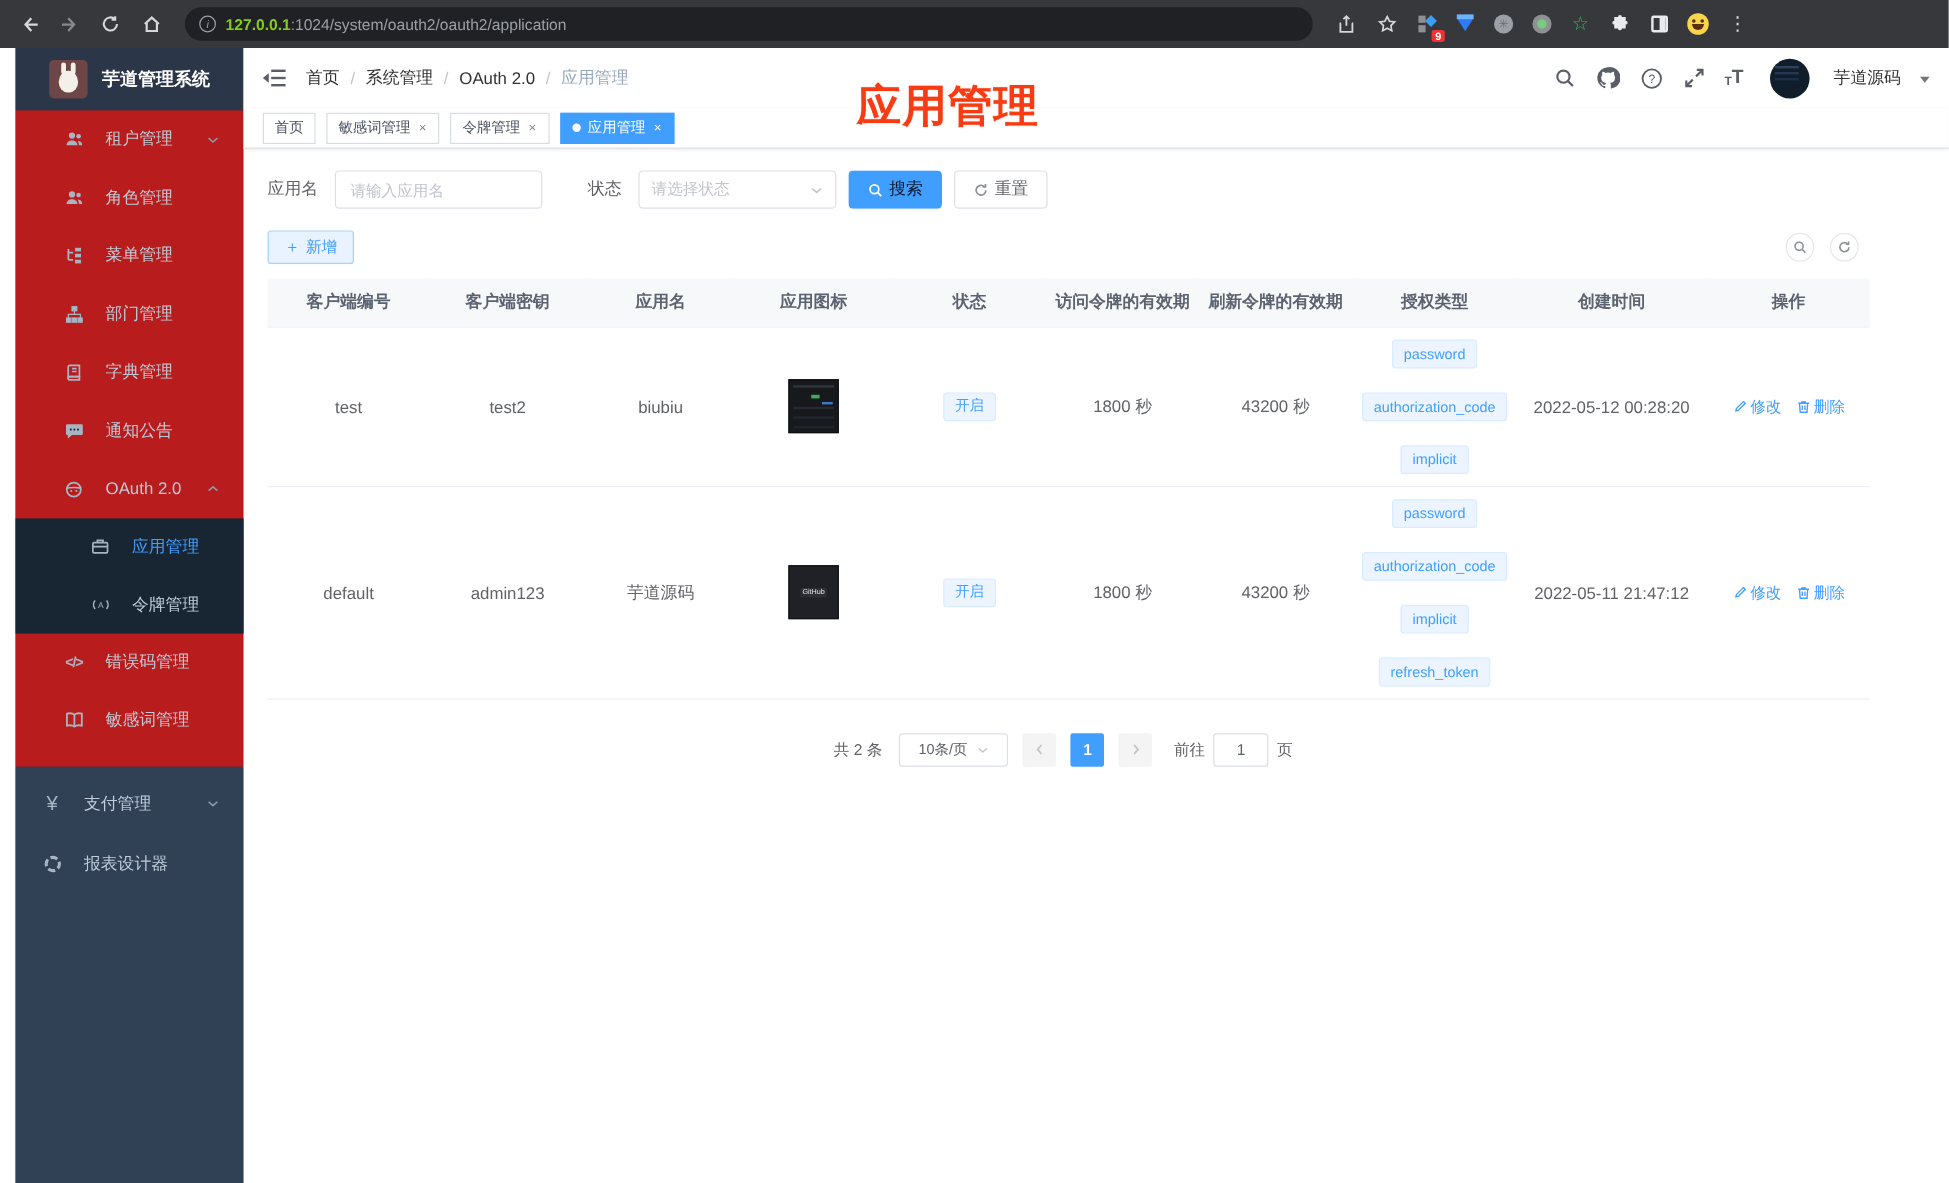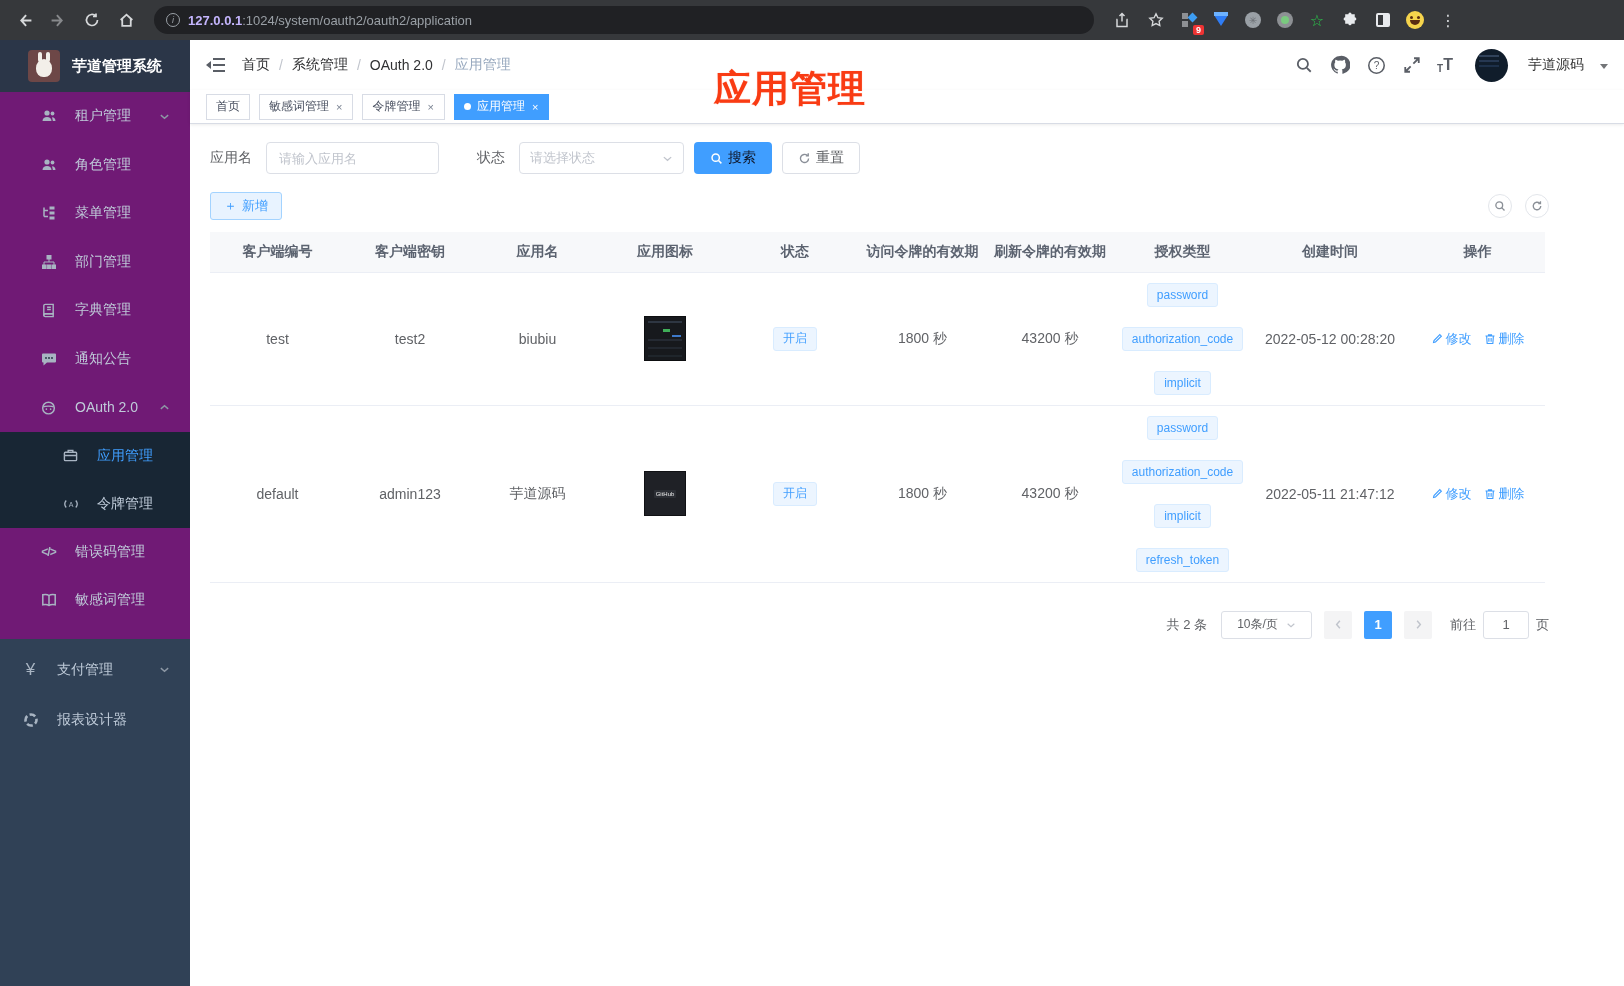--- a/index.html
+++ b/index.html
@@ -5,21 +5,21 @@
   * { box-sizing: border-box; margin: 0; padding: 0; }
   html,body { width:1624px; height:986px; overflow:hidden; }
   body { font-family:"Liberation Sans","DejaVu Sans",sans-serif; font-size:14px; background:#fff; position:relative; }
 
   
   .browser-bar { height:40px; background:#36383b; display:flex; align-items:center; padding:0 10px; gap:6px; }
   .bnav { width:28px; height:28px; display:flex; align-items:center; justify-content:center; border-radius:50%; color:#d6d8da; flex:0 0 auto; }
   .bnav.dim { color:#87898c; }
   .url-pill { flex:0 1 940px; height:28px; background:#202124; border-radius:14px; display:flex; align-items:center; padding:0 12px; gap:8px; margin:0 8px; }
   .url-text { font-size:13px; color:#9aa0a6; white-space:nowrap; overflow:hidden; }
-  .url-text b { color:#c4b5fd; font-weight:700; }
+  .url-text b { color:#84cc16; font-weight:700; }
   .info-circ { width:14px; height:14px; border:1.4px solid #9aa0a6; border-radius:50%; color:#9aa0a6; font-size:9px; display:flex; align-items:center; justify-content:center; font-style:italic; flex:0 0 auto; }
   .bext { width:26px; height:26px; display:flex; align-items:center; justify-content:center; position:relative; flex:0 0 auto; }
   .badge9 { position:absolute; right:-2px; bottom:-2px; background:#e33; color:#fff; font-size:9px; padding:0 3px; border-radius:2px; font-weight:700; }
   .sq-grid { width:14px; height:14px; position:relative; }
   .sq-grid i { position:absolute; width:6px; height:6px; background:#8e9094; }
   .sq-grid i:nth-child(1){left:0;top:0} .sq-grid i:nth-child(2){left:0;top:8px}
   .sq-grid .dia { position:absolute; right:0; top:1px; width:7px; height:7px; background:#3d9df3; transform:rotate(45deg); }
   .gem { width:0; height:0; border-left:7px solid transparent; border-right:7px solid transparent; border-top:11px solid #2f7df6; position:relative; }
   .gem:before { content:""; position:absolute; left:-7px; top:-14px; width:14px; height:4px; background:#6db2ff; }
   .circ-gray { width:16px; height:16px; border-radius:50%; background:#9aa0a6; display:flex; align-items:center; justify-content:center; color:#6c7075; font-size:10px; }
@@ -27,30 +27,30 @@
   .circ-green i { width:8px; height:8px; border-radius:50%; background:#79c97e; }
   .star-green { color:#2bc24a; font-size:16px; }
   .panel-ico { width:14px; height:14px; border:2px solid #e8eaed; border-radius:2px; position:relative; }
   .panel-ico:before { content:""; position:absolute; right:0; top:0; bottom:0; width:5px; background:#e8eaed; }
   .emoji { width:18px; height:18px; border-radius:50%; background:#f6d44c; position:relative; }
   .emoji:before { content:""; position:absolute; left:4px; top:9px; width:10px; height:5px; border-radius:0 0 10px 10px; background:#5a2d12; }
   .emoji:after { content:""; position:absolute; left:4px; top:5px; width:3px; height:3px; border-radius:50%; background:#5a2d12; box-shadow:7px 0 0 #5a2d12; }
   .dots { color:#d6d8da; font-size:16px; letter-spacing:0; }
 
   
-  .app { display:flex; height:946px; }
+  .app { display:flex; height:946px;margin-left:13px; }
   .sidebar { width:190px; background:#1f2d3d; display:flex; flex-direction:column; flex:0 0 auto; }
   .logo-bar { height:52px; background:#2b3648; display:flex; align-items:center; padding-left:28px; gap:12px; flex:0 0 auto; }
   .logo-img { width:32px; height:32px; border-radius:4px; background:#6d4747; position:relative; overflow:hidden; }
   .logo-img:before { content:""; position:absolute; left:8px; top:9px; width:16px; height:18px; background:#f3efe9; border-radius:50% 50% 45% 45%; }
   .logo-img:after { content:""; position:absolute; left:10px; top:2px; width:4px; height:10px; background:#f3efe9; border-radius:2px; box-shadow:8px 0 0 #f3efe9; }
   .logo-title { color:#fff; font-size:15px; font-weight:700; }
 
   .menu { display:flex; flex-direction:column; }
-  .menu.sysmenu { background:#701a75; padding-bottom:14px; }
+  .menu.sysmenu { background:#b91c1c; padding-bottom:14px; }
   .menu.rootmenu { background:#304156; flex:1; padding-top:6px; }
   .mi { height:48.5px; display:flex; align-items:center; padding-left:40px; gap:18px; color:#bfcbd9; cursor:pointer; position:relative; }
   .mi .mi-icon { width:17px; height:17px; display:flex; align-items:center; justify-content:center; color:#a8b4c2; flex:0 0 auto; }
   .mi .mi-label { font-size:14px; }
   .mi .mi-chevron { position:absolute; right:20px; color:#8d98a5; display:flex; }
   .mi.oauth-child { padding-left:62px; background:#182634; height:48px; }
   .mi.active .mi-label { color:#409eff; }
   .mi.root { padding-left:22px; height:50px; }
   .yen-glyph { font-size:17px; color:#bfcbd9; line-height:1; }
   .code-glyph { font-size:12px; font-weight:700; color:#a8b4c2; letter-spacing:-1px; }
@@ -104,21 +104,21 @@
   .tags-col { display:flex; flex-direction:column; align-items:center; gap:20px; }
   .app-ico { width:42px; height:45px; margin:0 auto; background:#17191d; border:1px solid #0d0e10; position:relative; overflow:hidden; }
   .app-ico .bar { position:absolute; left:3px; right:3px; height:2px; background:#2e3642; }
   .app-ico .g { position:absolute; width:7px; height:3px; background:#3fae58; left:18px; top:12px; }
   .app-ico .b { position:absolute; width:9px; height:2px; background:#3d78c9; right:4px; top:18px; }
   .app-ico2 { width:42px; height:45px; margin:0 auto; background:#1f2126; border:1px solid #101114; display:flex; align-items:center; justify-content:center; }
   .app-ico2 span { color:#e8e8e8; font-size:6px; background:#2b2e34; padding:1px 2px; border-radius:1px; }
   .op-link { color:#409eff; font-size:13px; cursor:pointer; display:inline-flex; align-items:center; gap:3px; }
   .op-link + .op-link { margin-left:12px; }
 
-  .pagination { display:flex; align-items:center; justify-content:flex-end; margin-top:28px; gap:8px; color:#606266; font-size:13px; }
+  .pagination { display:flex; align-items:center; justify-content:center; margin-top:28px; gap:8px; color:#606266; font-size:13px; }
   .pg-total { margin-right:6px; }
   .pg-size { width:91px; height:28px; border:1px solid #dcdfe6; border-radius:3px; display:flex; align-items:center; justify-content:center; gap:8px; color:#606266; font-size:12px; cursor:pointer; }
   .pg-btn { width:28px; height:28px; background:#f4f4f5; border-radius:2px; display:flex; align-items:center; justify-content:center; color:#c0c4cc; cursor:pointer; margin-left:4px; }
   .pg-page { width:28px; height:28px; background:#409eff; border-radius:2px; display:flex; align-items:center; justify-content:center; color:#fff; font-weight:700; font-size:13px; cursor:pointer; margin-left:4px; }
   .pg-goto { display:flex; align-items:center; gap:7px; margin-left:10px; }
   .pg-input { width:46px; height:28px; border:1px solid #dcdfe6; border-radius:3px; text-align:center; font-size:13px; color:#606266; outline:none; }
 
   svg { display:block; }
 </style>
 </head>

